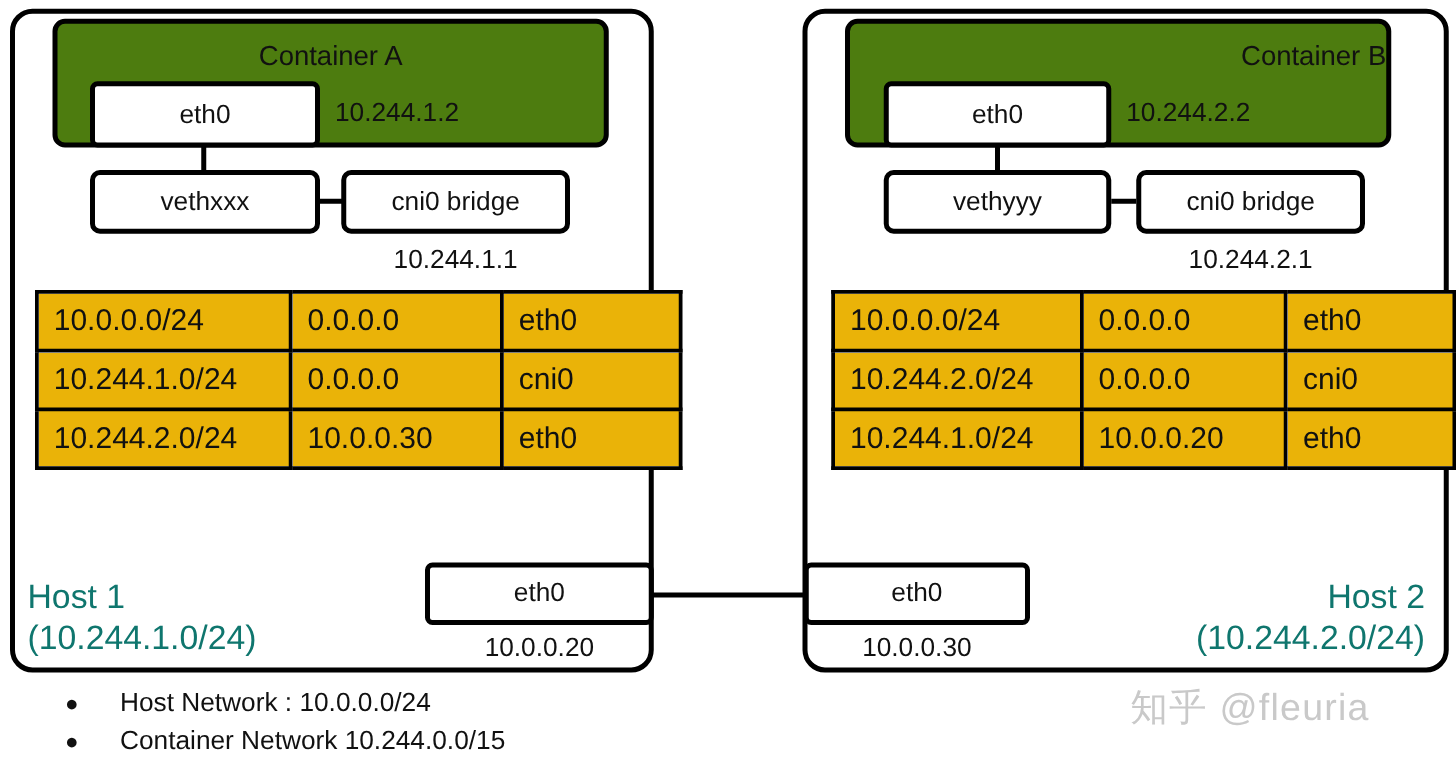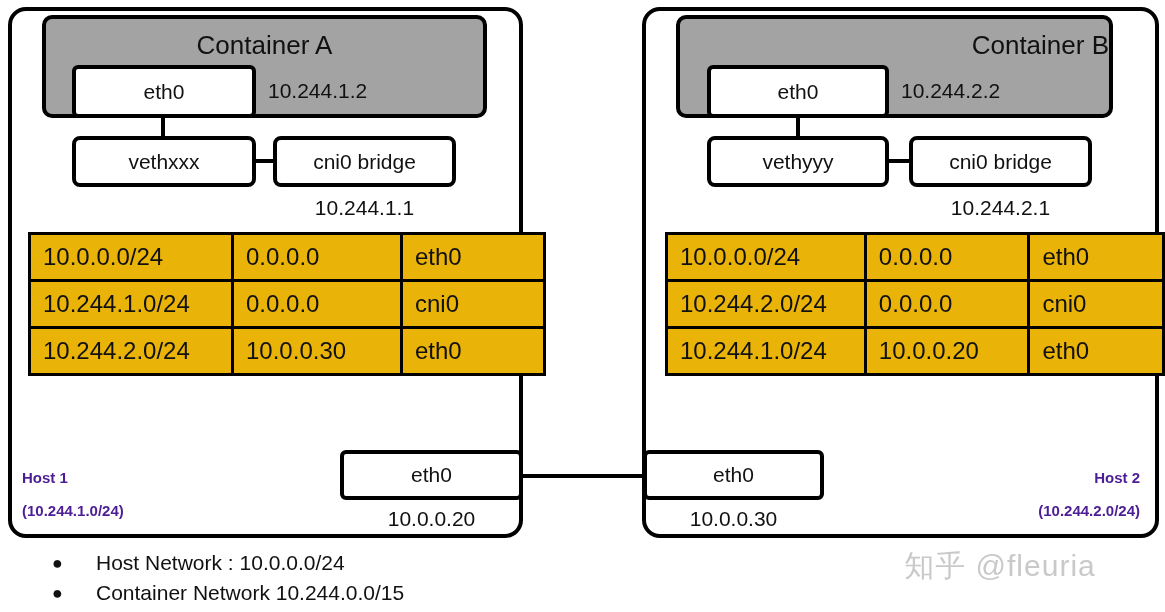--- a/index.html
+++ b/index.html
@@ -6,40 +6,40 @@
   .canvas {
     position:relative; width:1165px; height:612px; background:#ffffff;
     font-family:"Liberation Sans","DejaVu Sans",sans-serif; color:#111;
     overflow:hidden;
   }
   .abs { position:absolute; box-sizing:border-box; }
   .host {
     border:4px solid #000; border-radius:18px; background:#fff;
   }
   .bigbox {
-    border:4px solid #000; border-radius:10px; background:#a3a3a3;
-    text-align:center; font-size:26px;
+    border:4px solid #000; border-radius:10px; background:#4d7c0f;
+    text-align:center; font-size:22px;
   }
   .bigbox .title { padding-top:14px; line-height:24px; }
   .box {
     border:4px solid #000; border-radius:6px; background:#fff;
     display:flex; align-items:center; justify-content:center;
     font-size:21px;
   }
   .rounded8 { border-radius:8px; }
   .line { background:#000; }
   .iptext { font-size:21px; line-height:24px; }
   .center { text-align:center; }
   .rtable { border-collapse:collapse; table-layout:fixed; background:#fff; }
   .rtable td {
     border:3px solid #000; height:44px; padding:0 2px 0 12px;
     font-size:24px; color:#111; background:#eab308; overflow:hidden;
     vertical-align:middle;
   }
-  .hostlabel { font-weight:bold; font-size:15px; line-height:33px; color:#4c1d95; }
+  .hostlabel { font-weight:normal; font-size:27px; line-height:33px; color:#0f766e; }
   .note { display:flex; align-items:center; font-size:21px; }
   .note .dot { width:44px; padding-left:4px; font-size:18px; }
   .watermark { font-size:30px; color:#c9c9c9; letter-spacing:1px; }
 </style>
 </head>
 <body>
 
 <div class="canvas">
 
   <div class="abs host" style="left:8px; top:7px; width:515px; height:531px;"></div>

